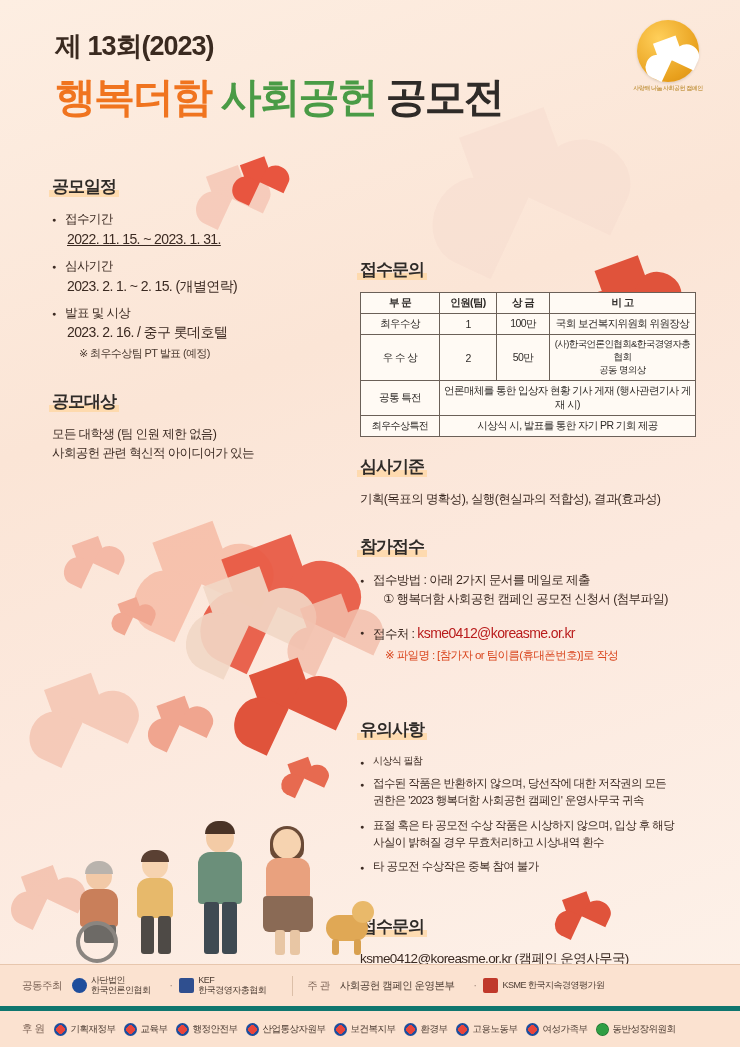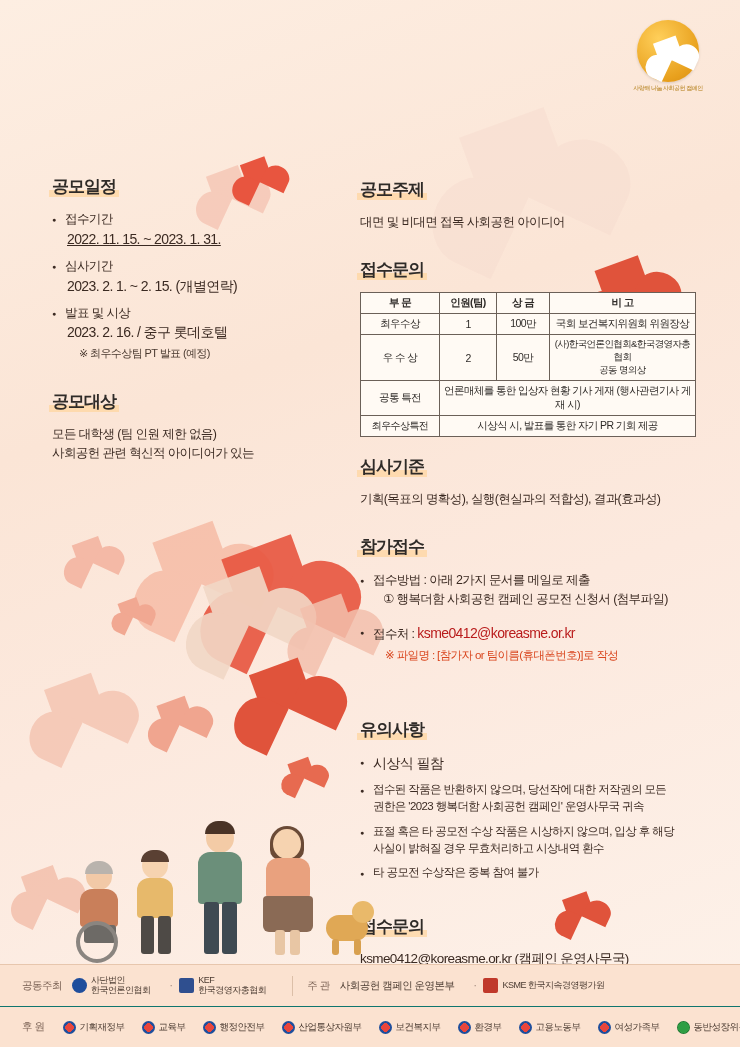--- a/index.html
+++ b/index.html
@@ -45,21 +45,21 @@
   .note{font-size:11px;color:#4a3a30;}
 
   
   table.awards{border-collapse:collapse;font-size:10.5px;letter-spacing:-0.6px;background:#fffaf4;}
   table.awards th,table.awards td{border:1px solid #6b6058;padding:3px 4px;text-align:center;color:#2f2b28;}
   table.awards th{font-weight:bold;}
 
   
   .footer{position:absolute;left:0;right:0;bottom:0;height:82px;background:#fbe2d0;border-top:1px solid #e7c6ad;}
   .frow{display:flex;align-items:center;height:41px;padding:0 22px;box-sizing:border-box;font-size:10px;letter-spacing:-0.5px;color:#4a3a30;}
-  .frow+.frow{border-top:1px solid #0f766e;gap:9px;}
+  .frow+.frow{border-top:5px solid #0f766e;}
   .ftag{font-size:10.5px;color:#7a6154;margin-right:10px;white-space:nowrap;}
   .org{display:flex;align-items:center;margin-right:12px;white-space:nowrap;}
   .org .mk{width:15px;height:15px;border-radius:50%;margin-right:4px;flex:0 0 auto;}
   .dot-sep{margin:0 7px;color:#9b8376;}
   .vline{width:1px;height:20px;background:#dcbfa8;margin:0 14px;}
   .gov{display:flex;align-items:center;margin-right:9px;white-space:nowrap;font-size:9.5px;}
   .gov .mk{width:13px;height:13px;border-radius:50%;margin-right:3px;flex:0 0 auto;
     background:radial-gradient(circle at 50% 50%,#e8453c 0 45%,#1f4e9c 45% 100%);}
 
   
@@ -84,20 +84,28 @@
   <div class="heart" style="left:120px;top:600px;width:20px;height:18px;background:#f1a892;"></div>
   <div class="heart" style="left:305px;top:600px;width:44px;height:38px;background:#f3c0ad;opacity:.85;"></div>
   <div class="heart" style="left:50px;top:680px;width:50px;height:44px;background:#f4c3b0;opacity:.8;"></div>
   <div class="heart" style="left:255px;top:665px;width:52px;height:45px;background:#e0533b;"></div>
   <div class="heart" style="left:160px;top:700px;width:30px;height:26px;background:#f0a58f;"></div>
   <div class="heart" style="left:290px;top:760px;width:22px;height:19px;background:#e76a50;"></div>
   <div class="heart" style="left:25px;top:870px;width:34px;height:30px;background:#f3bda9;opacity:.8;"></div>
   <div class="heart" style="left:565px;top:895px;width:26px;height:22px;background:#e0533b;"></div>
   <div class="heart" style="left:470px;top:120px;width:90px;height:80px;background:#f7ddd0;opacity:.55;"></div>
 
+  <div class="hdr">
+    <div class="line1">제 13회(2023)</div>
+    <div class="line2">
+      <span class="o">행복더함</span>
+      <span class="g">사회공헌</span>
+      <span class="d">공모전</span>
+    </div>
+  </div>
 
   <div class="logo">
     <div class="badge">
       <div class="hrt heart" style="background:#fff;"></div>
     </div>
     <div class="cap">사랑해 나눔 사회공헌 캠페인</div>
   </div>
 
   <div class="sec-wrap" style="left:52px;top:175px;width:270px;">
     <div class="sec-h">공모일정</div>
@@ -119,24 +127,20 @@
   </div>
 
   <div class="sec-wrap" style="left:52px;top:390px;width:280px;">
     <div class="sec-h">공모대상</div>
     <div class="body-t" style="margin-top:12px;">
       <div>모든 대학생 (팀 인원 제한 없음)</div>
       <div>사회공헌 관련 혁신적 아이디어가 있는</div>
     </div>
   </div>
 
-  <div class="sec-wrap" style="left:360px;top:178px;width:340px;">
-    <div class="sec-h">공모주제</div>
-    <div class="body-t" style="margin-top:12px;">대면 및 비대면 접목 사회공헌 아이디어</div>
-  </div>
 
   <div class="sec-wrap" style="left:360px;top:258px;width:340px;">
     <div class="sec-h">접수문의</div>
     <table class="awards" style="margin-top:11px;width:336px;">
       <tbody>
           <tr>
         <th style="width:70px;">부   문</th>
         <th style="width:48px;">인원(팀)</th>
         <th style="width:44px;">상   금</th>
         <th>비        고</th>
@@ -181,21 +185,21 @@
       <li style="margin-top:14px;">
         <span>접수처 : </span><span style="color:#b91c1c;font-size:14px;">ksme0412@koreasme.or.kr</span>
         <span class="sub" style="color:#d9461e;padding-left:12px;margin-top:3px;font-size:11.5px;">※ 파일명 : [참가자 or 팀이름(휴대폰번호)]로 작성</span>
       </li>
     </ul>
   </div>
 
   <div class="sec-wrap" style="left:360px;top:718px;width:355px;">
     <div class="sec-h">유의사항</div>
     <ul class="bul" style="margin-top:12px;">
-      <li style="font-size:14px;">시상식 필참</li>
+      <li style="font-size:10px;">시상식 필참</li>
       <li style="font-size:11.5px;white-space:pre-line;">접수된 작품은 반환하지 않으며, 당선작에 대한 저작권의 모든
 권한은 '2023 행복더함 사회공헌 캠페인' 운영사무국 귀속</li>
       <li style="font-size:11.5px;white-space:pre-line;">표절 혹은 타 공모전 수상 작품은 시상하지 않으며, 입상 후 해당
 사실이 밝혀질 경우 무효처리하고 시상내역 환수</li>
       <li style="font-size:11.5px;">타 공모전 수상작은 중복 참여 불가</li>
     </ul>
   </div>
 
   <div class="sec-wrap" style="left:360px;top:915px;width:360px;">
     <div class="sec-h">접수문의</div>

